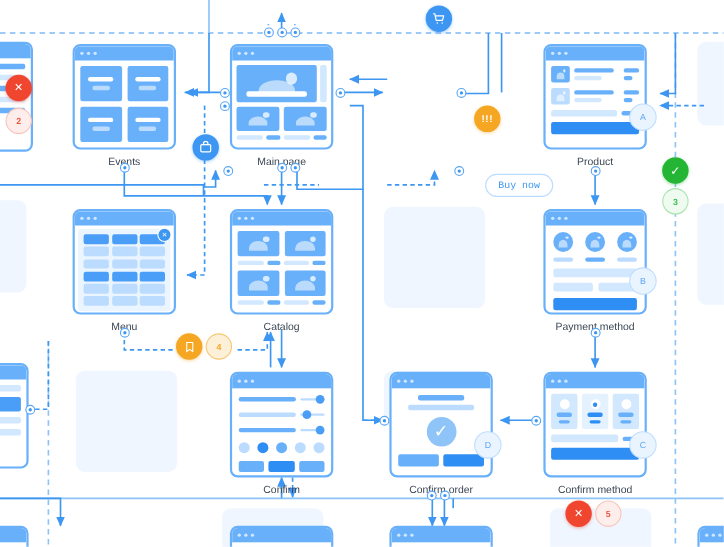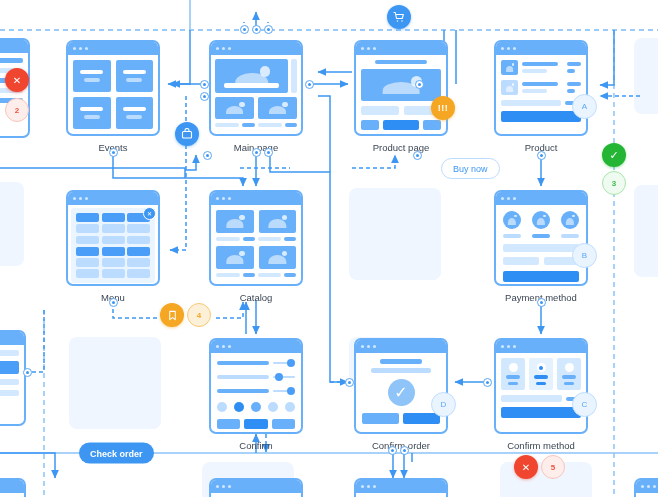--- a/index.html
+++ b/index.html
@@ -59,21 +59,21 @@
   .b-orange{background:#f5a623;color:#fff;box-shadow:0 1px 3px rgba(245,166,35,.45);}
   .b-orange-l{background:#fdf0d8;color:#f5a623;border:1.5px solid #f7c873;}
   .b-red{background:#f0452f;color:#fff;box-shadow:0 1px 3px rgba(240,69,47,.4);}
   .b-red-l{background:#fdeeeb;color:#ef5340;border:1.5px solid #f8c5bb;}
   .b-green{background:#23b533;color:#fff;box-shadow:0 1px 3px rgba(35,181,51,.4);}
   .b-green-l{background:#effbf0;color:#3cbd4a;border:1.5px solid #a8e5ae;}
   .b-letter{background:#eaf4ff;color:#5aa6f5;border:1.5px solid #bfdeff;font-weight:normal;font-size:8px;}
 
   
   .pill{position:absolute;border-radius:11px;display:flex;align-items:center;justify-content:center;
-        font-size:9px;white-space:nowrap;box-sizing:border-box;padding:0 11px;height:21px;}
+        font-size:9px;white-space:nowrap;box-sizing:border-box;padding:0 11px;height:21px;font-family:Liberation Mono, monospace;}
   .pill-ghost{background:#fff;border:1.5px solid #bcdcff;color:#3d97f2;}
   .pill-solid{background:#3d97f2;color:#fff;font-weight:bold;}
 
   
   .ghost{position:absolute;background:#eff6ff;border-radius:8px;}
 
   
   .node{position:absolute;width:9px;height:9px;border-radius:50%;background:#fff;border:1.5px solid #5aa6f5;box-sizing:border-box;}
   .node::after{content:"";position:absolute;left:50%;top:50%;width:3px;height:3px;margin:-1.5px 0 0 -1.5px;border-radius:50%;background:#3d97f2;}
 
@@ -251,43 +251,20 @@
           <div class="lt r2" style="flex:2;height:4px;"></div>
           <div class="bl r2" style="flex:1;height:4px;"></div>
           <div class="lt r2" style="flex:2;height:4px;"></div>
           <div class="bl r2" style="flex:1;height:4px;"></div>
         </div>
       </div>
     </div>
     <div class="cap">Main page</div>
   </div>
 
-  <div class="card" style="left:354px;top:40px;width:94px;height:96px;">
-    <div class="frame">
-      <div class="titlebar">
-          <span class="dot"></span>
-          <span class="dot"></span>
-          <span class="dot"></span>
-        </div>
-      <div class="body" style="padding:5px;">
-        <div class="bl r2" style="height:4px;width:66%;margin:0 auto 5px;"></div>
-        <div class="bl r2 img" style="height:32px;margin-bottom:5px;"></div>
-        <div style="display:flex;gap:5px;margin-bottom:5px;">
-          <div class="lt r2" style="flex:1;height:9px;"></div>
-          <div class="lt r2" style="flex:1;height:9px;"></div>
-        </div>
-        <div style="display:flex;gap:4px;">
-          <div class="bl r2" style="width:22%;height:10px;"></div>
-          <div class="bl3 r2" style="flex:1;height:10px;"></div>
-          <div class="bl r2" style="width:22%;height:10px;"></div>
-        </div>
-      </div>
-    </div>
-    <div class="cap">Product page</div>
-  </div>
 
   <div class="card" style="left:494px;top:40px;width:94px;height:96px;">
     <div class="frame">
       <div class="titlebar">
           <span class="dot"></span>
           <span class="dot"></span>
           <span class="dot"></span>
         </div>
       <div class="body" style="padding:5px;">
         <div style="display:flex;gap:4px;align-items:center;margin-bottom:5px;">
@@ -634,17 +611,14 @@
   <div class="badge b-letter" style="left:572px;top:392px;width:25px;height:25px;">
       <span>C</span>
     </div>
   <div class="badge b-letter" style="left:431px;top:392px;width:25px;height:25px;">
       <span>D</span>
     </div>
 
   <div class="pill pill-ghost" style="left:441px;top:158px;">
       <span>Buy now</span>
     </div>
-  <div class="pill pill-solid" style="left:79px;top:453px;transform:translateY(-50%);">
-      <span>Check order</span>
-    </div>
 
 </div>
 
 </body></html>

